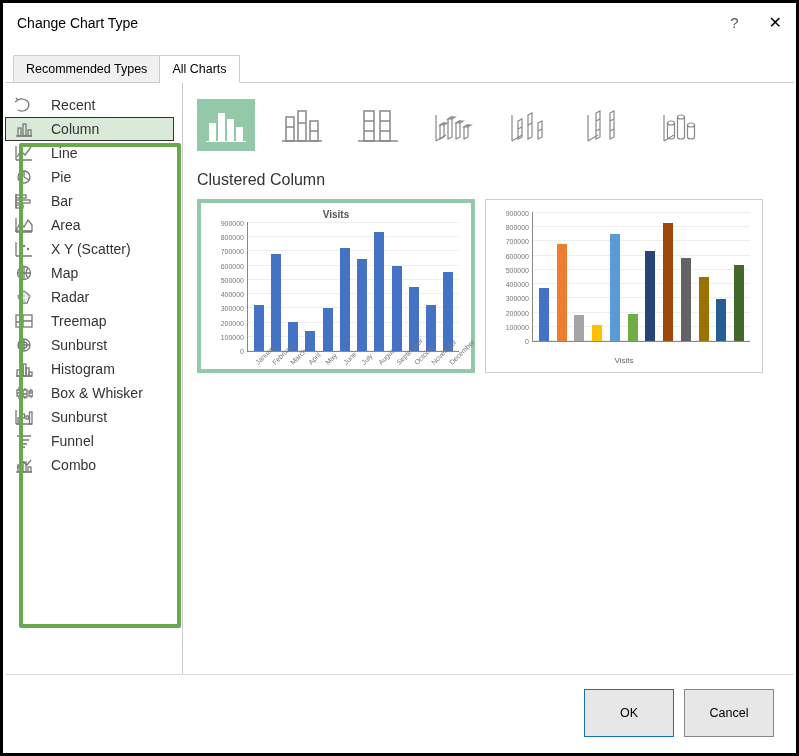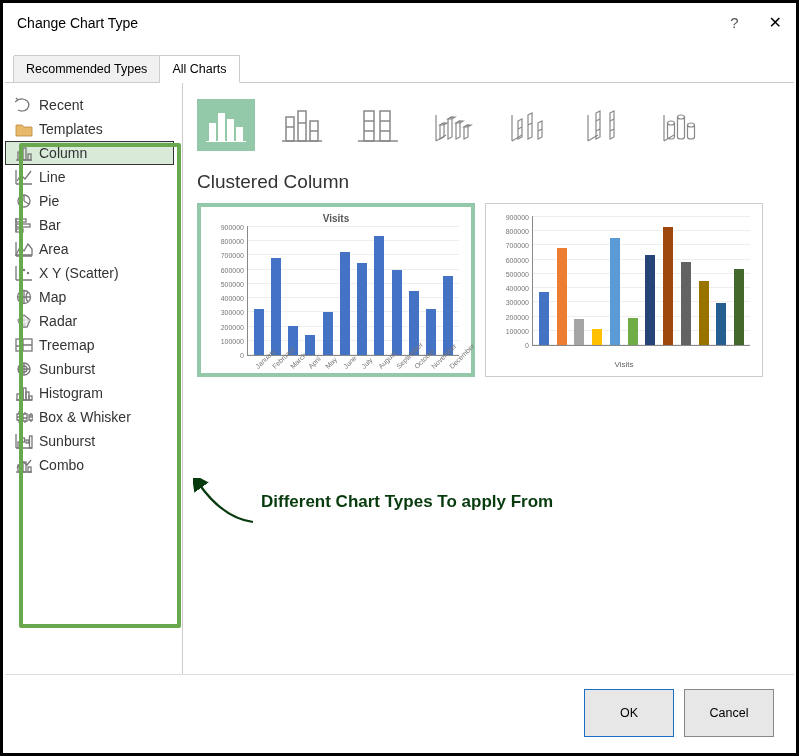--- a/index.html
+++ b/index.html
@@ -16,35 +16,35 @@
 .tabs { display: flex; margin-top: 14px; padding-left: 8px; }
 .tab { padding: 6px 12px; border: 1px solid #ccc; background: #f0f0f0; font-size: 12.5px; cursor: pointer; position: relative; top: 1px; }
 .tab.active { background: #fff; border-bottom: 1px solid #fff; }
 .tab + .tab { border-left: none; }
 .tab:first-child { border-top-left-radius: 2px; }
 
 .divider { border-top: 1px solid #ccc; }
 
 .content { flex: 1; display: flex; overflow: hidden; }
 .sidebar { width: 178px; border-right: 1px solid #ccc; padding: 10px 0; position: relative; }
-.sb-item { display: flex; align-items: center; gap: 6px; padding: 4px 10px; font-size: 14px; color: #333; cursor: pointer; }
+.sb-item { display: flex; align-items: center; gap: 18px; padding: 4px 10px; font-size: 14px; color: #333; cursor: pointer; }
 .sb-item.selected { background: #d9ead9; border: 1px solid #333; margin-right: 8px; padding: 3px 9px; }
 .sb-icon { width: 18px; height: 16px; display: inline-flex; align-items: center; justify-content: center; color: #777; }
 .sb-icon svg { width: 18px; height: 16px; }
 
 .highlight-box { position: absolute; border: 4px solid #6aa84f; border-radius: 2px; pointer-events: none; }
 .highlight1 { top: 140px; left: 16px; width: 162px; height: 485px; }
 
 .main { flex: 1; padding: 10px 14px; position: relative; }
 .subtype-row { display: flex; gap: 18px; margin-bottom: 20px; margin-top: 6px; }
 .subtype { width: 58px; height: 52px; display: flex; align-items: center; justify-content: center; cursor: pointer; }
 .subtype.selected { background: #93c9a9; }
 .subtype svg { width: 44px; height: 40px; }
 
-.preview-title { font-size: 19px; color: #333; margin-bottom: 10px; }
+.preview-title { font-size: 16px; color: #333; margin-bottom: 10px; }
 
 .previews { display: flex; gap: 10px; }
 .preview-box { position: relative; width: 278px; height: 174px; border: 1px solid #ccc; }
 .preview-box.sel { border: 4px solid #93c9a9; }
 .preview-inner { position: absolute; inset: 4px; }
 .chart-title { font-size: 10px; text-align: center; color: #555; font-weight: 600; margin-top: 2px; }
 .chart-area { position: relative; height: 130px; margin: 2px 8px 0 42px; border-left: 1px solid #888; border-bottom: 1px solid #888; }
 .ygrid { position: absolute; left: 0; right: 0; display: flex; flex-direction: column; justify-content: space-between; height: 100%; }
 .ygrid div { border-top: 1px solid #eee; height: 0; position: relative; }
 .ylabel { position: absolute; right: 100%; margin-right: 4px; font-size: 7px; color: #777; transform: translateY(-50%); white-space: nowrap; }
@@ -86,28 +86,20 @@
     <div class="sidebar" id="sidebar">
           <div class="sb-item">
             <span class="sb-icon">
               <svg viewBox="0 0 18 16">
                 <path d="M3 3 A7 6 0 1 1 3 13" stroke="#777" stroke-width="1.3" fill="none"></path>
                 <path d="M3 3 L1 1 M3 3 L0 5" stroke="#777" stroke-width="1.3" fill="none"></path>
               </svg>
             </span>
             <span>Recent</span>
           </div>
-          <div class="sb-item">
-            <span class="sb-icon">
-              <svg viewBox="0 0 18 16">
-                <path d="M1 4 L7 4 L9 6 L17 6 L17 15 L1 15 Z" fill="#e8b96b" stroke="#b8863b" stroke-width="0.8"></path>
-              </svg>
-            </span>
-            <span>Templates</span>
-          </div>
           <div class="sb-item selected">
             <span class="sb-icon">
               <svg viewBox="0 0 18 16">
                 <path d="M1 15h16" stroke="#777" stroke-width="1.3" fill="none"></path>
                 <rect x="3" y="7" width="3" height="8" stroke="#777" stroke-width="1.3" fill="none"></rect>
                 <rect x="8" y="3" width="3" height="12" stroke="#777" stroke-width="1.3" fill="none"></rect>
                 <rect x="13" y="9" width="3" height="6" stroke="#777" stroke-width="1.3" fill="none"></rect>
               </svg>
             </span>
             <span>Column</span>
@@ -224,20 +216,28 @@
             <span class="sb-icon">
               <svg viewBox="0 0 18 16">
                 <path d="M1 15h16M1 15V1" stroke="#777" stroke-width="1.3" fill="none"></path>
                 <rect x="3" y="9" width="2.5" height="6" stroke="#777" stroke-width="1.3" fill="none"></rect>
                 <rect x="7" y="5" width="2.5" height="4" stroke="#777" stroke-width="1.3" fill="none"></rect>
                 <rect x="11" y="7" width="2.5" height="3" stroke="#777" stroke-width="1.3" fill="none"></rect>
                 <rect x="14.5" y="3" width="2.5" height="12" stroke="#777" stroke-width="1.3" fill="none"></rect>
               </svg>
             </span>
             <span>Sunburst</span>
+          </div>
+          <div class="sb-item">
+            <span class="sb-icon">
+              <svg viewBox="0 0 18 16">
+                <path d="M2 3h14M4 7h10M6 11h6M8 14h2" stroke="#777" stroke-width="1.3" fill="none"></path>
+              </svg>
+            </span>
+            <span>Funnel</span>
           </div>
           <div class="sb-item">
             <span class="sb-icon">
               <svg viewBox="0 0 18 16">
                 <path d="M1 15h16" stroke="#777" stroke-width="1.3" fill="none"></path>
                 <rect x="3" y="8" width="3" height="7" stroke="#777" stroke-width="1.3" fill="none"></rect>
                 <rect x="8" y="5" width="3" height="10" stroke="#777" stroke-width="1.3" fill="none"></rect>
                 <rect x="13" y="10" width="3" height="5" stroke="#777" stroke-width="1.3" fill="none"></rect>
                 <path d="M2 11 L7 4 L12 8 L16 3" stroke="#777" stroke-width="1.3" fill="none"></path>
               </svg>
@@ -437,31 +437,20 @@
                     <div class="bar" style="height: 50%; background: rgb(153, 115, 0);"></div>
                     <div class="bar" style="height: 32.2222%; background: rgb(37, 94, 145);"></div>
                     <div class="bar" style="height: 58.8889%; background: rgb(67, 104, 43);"></div>
                   </div>
                 </div>
                 <div class="xaxis-title" style="margin-top: 14px;">Visits</div>
               </div>
             </div>
           </div>
 
-      <div class="annotation">
-        <svg class="arrow-svg" viewBox="0 0 64 48">
-          <defs>
-                <marker id="ah" markerWidth="8" markerHeight="8" refX="2" refY="4" orient="auto">
-                  <path d="M0,0 L8,4 L0,8 Z" fill="#073b0d"></path>
-                </marker>
-              </defs>
-          <path d="M60,44 Q30,40 6,6" stroke="#073b0d" stroke-width="2.2" fill="none" marker-end="url(#ah)"></path>
-        </svg>
-        <span class="ann-text">Different Chart Types To apply From</span>
-      </div>
     </div>
   </div>
 
   <div class="footer">
     <div class="btn primary">OK</div>
     <div class="btn">Cancel</div>
   </div>
 
 </div>
 

